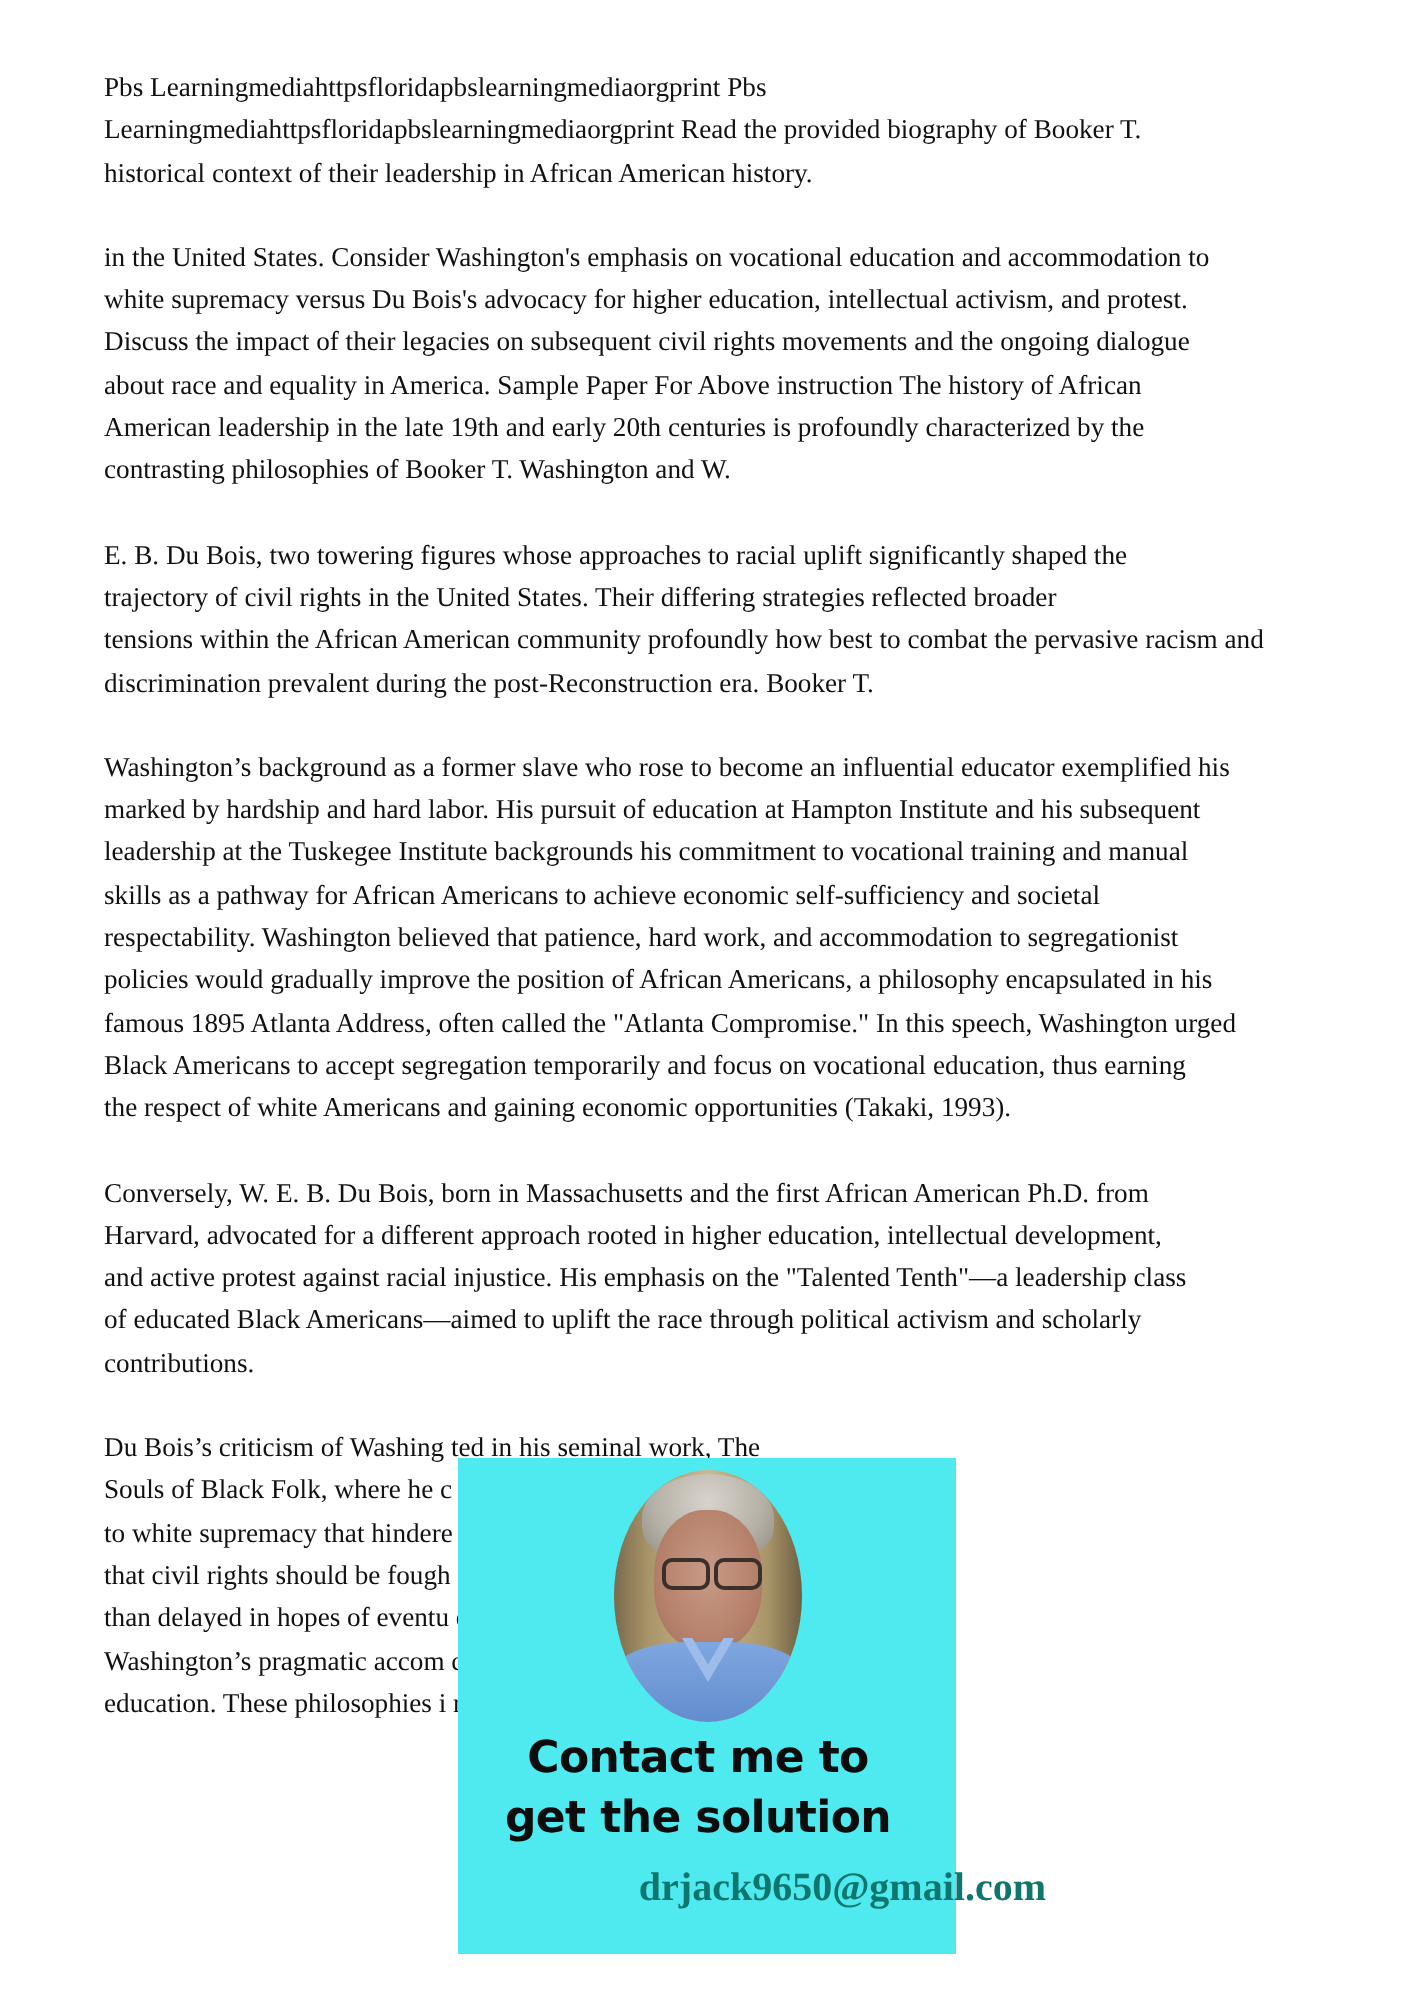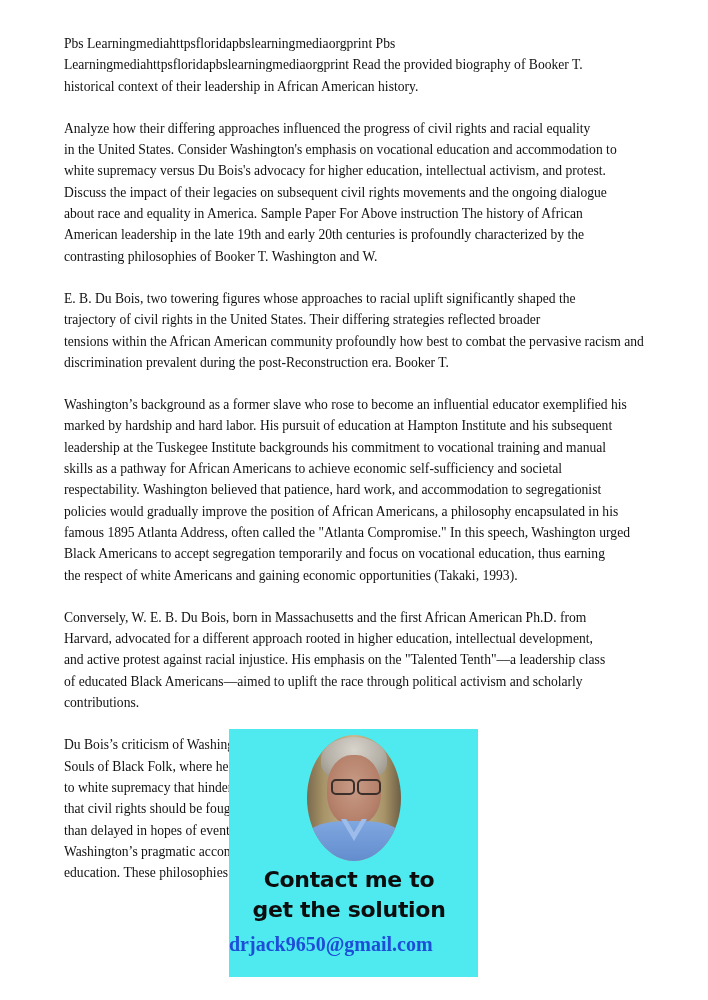--- a/index.html
+++ b/index.html
@@ -15,21 +15,21 @@
       font-family: "Liberation Serif", "DejaVu Serif", serif;
       color: #111111;
     }
     .page {
       position: absolute;
       left: 48px;
       top: 33px;
       width: 620px;
     }
     .para {
-      margin: 0 0 21px 16px;
+      margin: 0 0 21px 4px;
     }
     .line {
       font-size: 13.6px;
       line-height: 21.3px;
       white-space: nowrap;
       display: block;
     }
     .overlay {
       position: absolute;
       left: 229px;
@@ -105,39 +105,38 @@
       color: #0d0d0d;
       letter-spacing: -0.3px;
     }
     .cta.l1 { top: 138px; }
     .cta.l2 { top: 168px; }
     .email {
       position: absolute;
       left: 0;
       top: 204px;
       width: 294px;
-      text-align: left;
+      text-align: right;
       font-family: "Liberation Serif", "DejaVu Serif", serif;
       font-weight: bold;
       font-size: 20px;
-      color: #1d4ed8;
+      color: #0f766e;
     }
   </style>
 </head>
 <body>
 
 <div class="page">
   <div class="para">
     <span class="line">Pbs Learningmediahttpsfloridapbslearningmediaorgprint Pbs</span>
     <span class="line">Learningmediahttpsfloridapbslearningmediaorgprint Read the provided biography of Booker T.</span>
     <span class="line">historical context of their leadership in African American history.</span>
   </div>
 
   <div class="para">
-    <span class="line">Analyze how their differing approaches influenced the progress of civil rights and racial equality</span>
     <span class="line">in the United States. Consider Washington's emphasis on vocational education and accommodation to</span>
     <span class="line">white supremacy versus Du Bois's advocacy for higher education, intellectual activism, and protest.</span>
     <span class="line">Discuss the impact of their legacies on subsequent civil rights movements and the ongoing dialogue</span>
     <span class="line">about race and equality in America. Sample Paper For Above instruction The history of African</span>
     <span class="line">American leadership in the late 19th and early 20th centuries is profoundly characterized by the</span>
     <span class="line">contrasting philosophies of Booker T. Washington and W.</span>
   </div>
 
   <div class="para">
     <span class="line">E. B. Du Bois, two towering figures whose approaches to racial uplift significantly shaped the</span>

